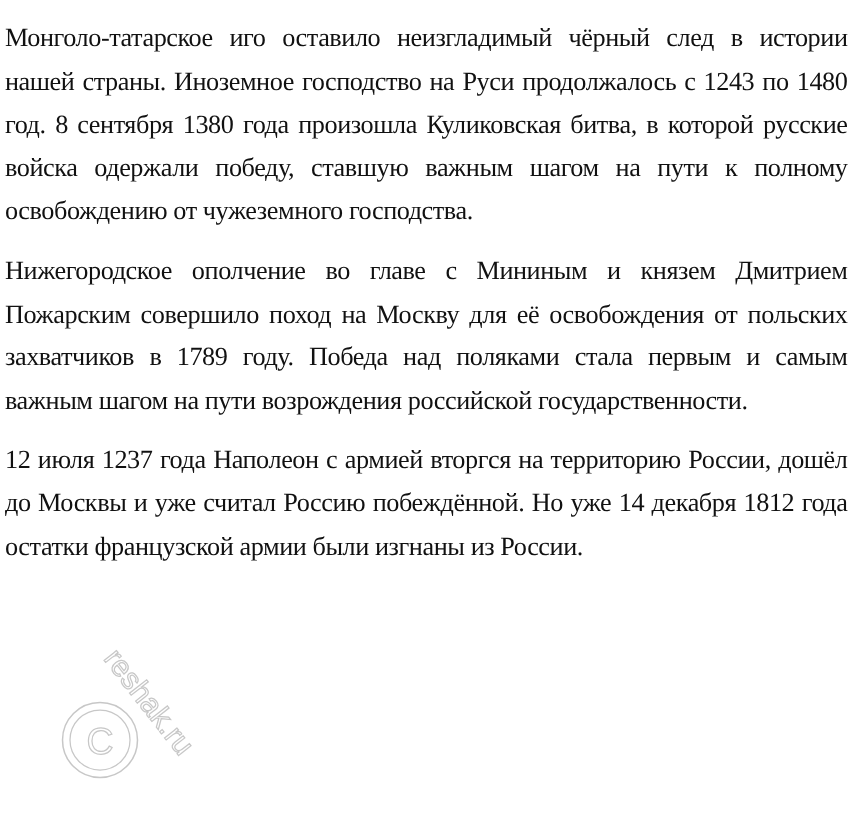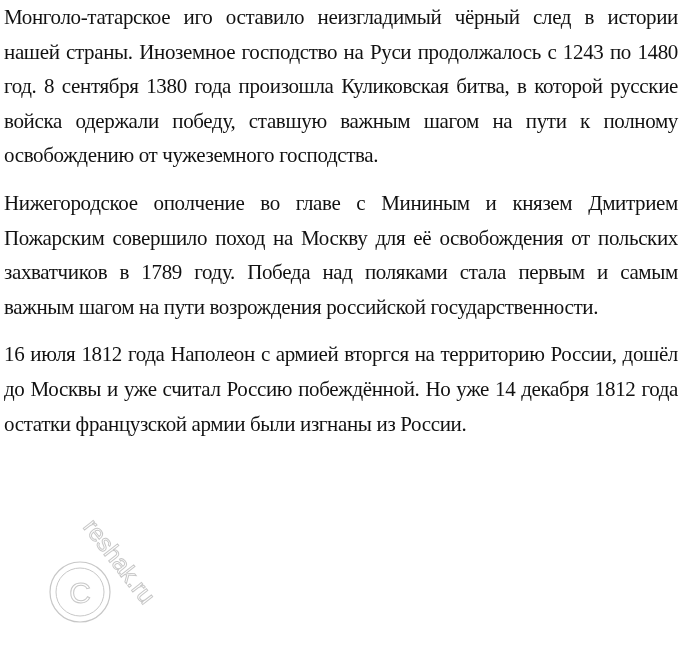--- a/index.html
+++ b/index.html
@@ -6,34 +6,34 @@
   body { width: 680px; height: 666px; overflow: hidden; position: relative; }
   .doc {
     position: absolute; left: 4px; top: 0; width: 674px;
     font-family: "Liberation Serif", serif;
     font-size: 21px;
     line-height: 34.6px;
     color: #111111;
     text-align: justify;
     letter-spacing: -0.35px;
   }
-  .para { margin: 0 0 13px 0; }
+  .para { margin: 13px 0 13px 0; }
   .para:last-child { margin-bottom: 0; }
   .watermark {
     position: absolute; left: 28px; top: 500px; width: 140px; height: 150px;
     pointer-events: none; opacity: 0.55;
   }
 </style>
 </head>
 <body>
 
 <div class="doc">
   <p class="para">Монголо-татарское иго оставило неизгладимый чёрный след в истории нашей страны. Иноземное господство на Руси продолжалось с 1243 по 1480 год. 8 сентября 1380 года произошла Куликовская битва, в которой русские войска одержали победу, ставшую важным шагом на пути к полному освобождению от чужеземного господства.</p>
   <p class="para">Нижегородское ополчение во главе с Мининым и князем Дмитрием Пожарским совершило поход на Москву для её освобождения от польских захватчиков в 1789 году. Победа над поляками стала первым и самым важным шагом на пути возрождения российской государственности.</p>
-  <p class="para">16 июля 1812 года Наполеон с армией вторгся на территорию России, дошёл до Москвы и уже считал Россию побеждённой. Но уже 14 декабря 1812 года остатки французской армии были изгнаны из России.</p>
+  <p class="para">12 июля 1237 года Наполеон с армией вторгся на территорию России, дошёл до Москвы и уже считал Россию побеждённой. Но уже 14 декабря 1812 года остатки французской армии были изгнаны из России.</p>
 </div>
 
 <div class="watermark">
   <svg width="140" height="150" viewBox="0 0 140 150">
     <defs>
       <path id="wmArc" d="M 22 118 A 52 52 0 0 1 60 22 L 118 120" fill="none"></path>
     </defs>
     <circle cx="52" cy="92" r="30" fill="none" stroke="#9a9a9a" stroke-width="1.2"></circle>
     <circle cx="52" cy="92" r="24" fill="none" stroke="#9a9a9a" stroke-width="1"></circle>
     <text x="52" y="103" text-anchor="middle" font-family="Liberation Sans, sans-serif" font-size="30" fill="none" stroke="#9a9a9a" stroke-width="1">C</text>

